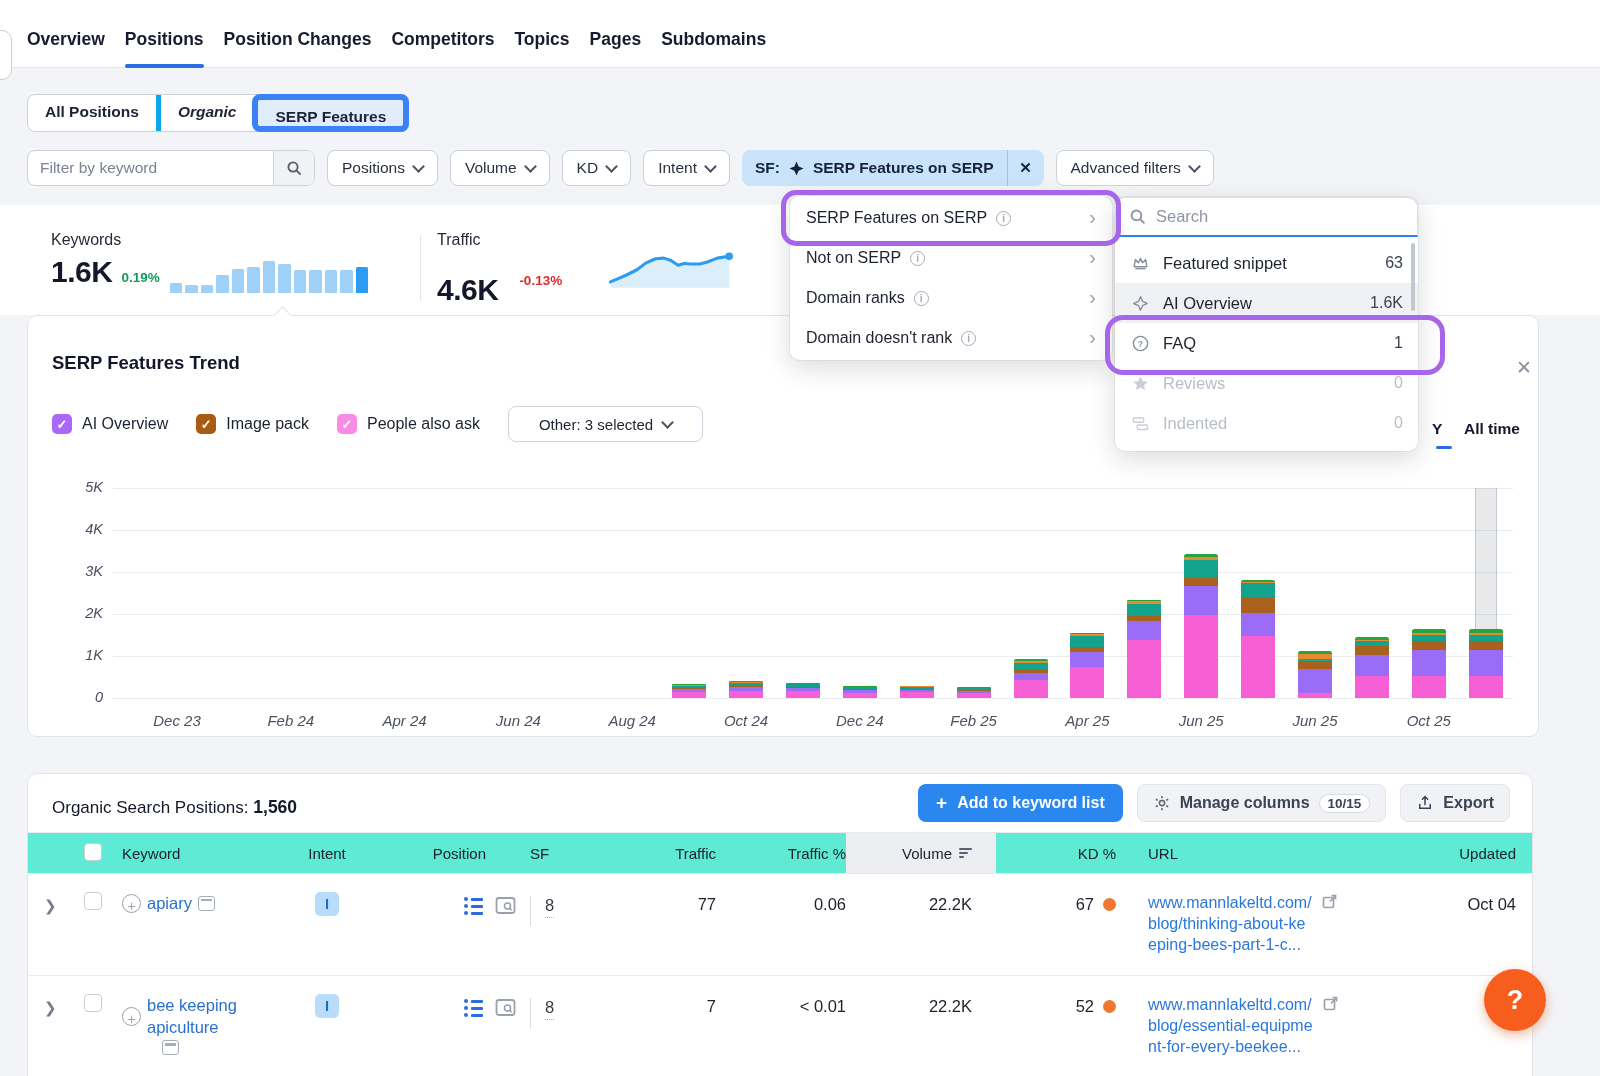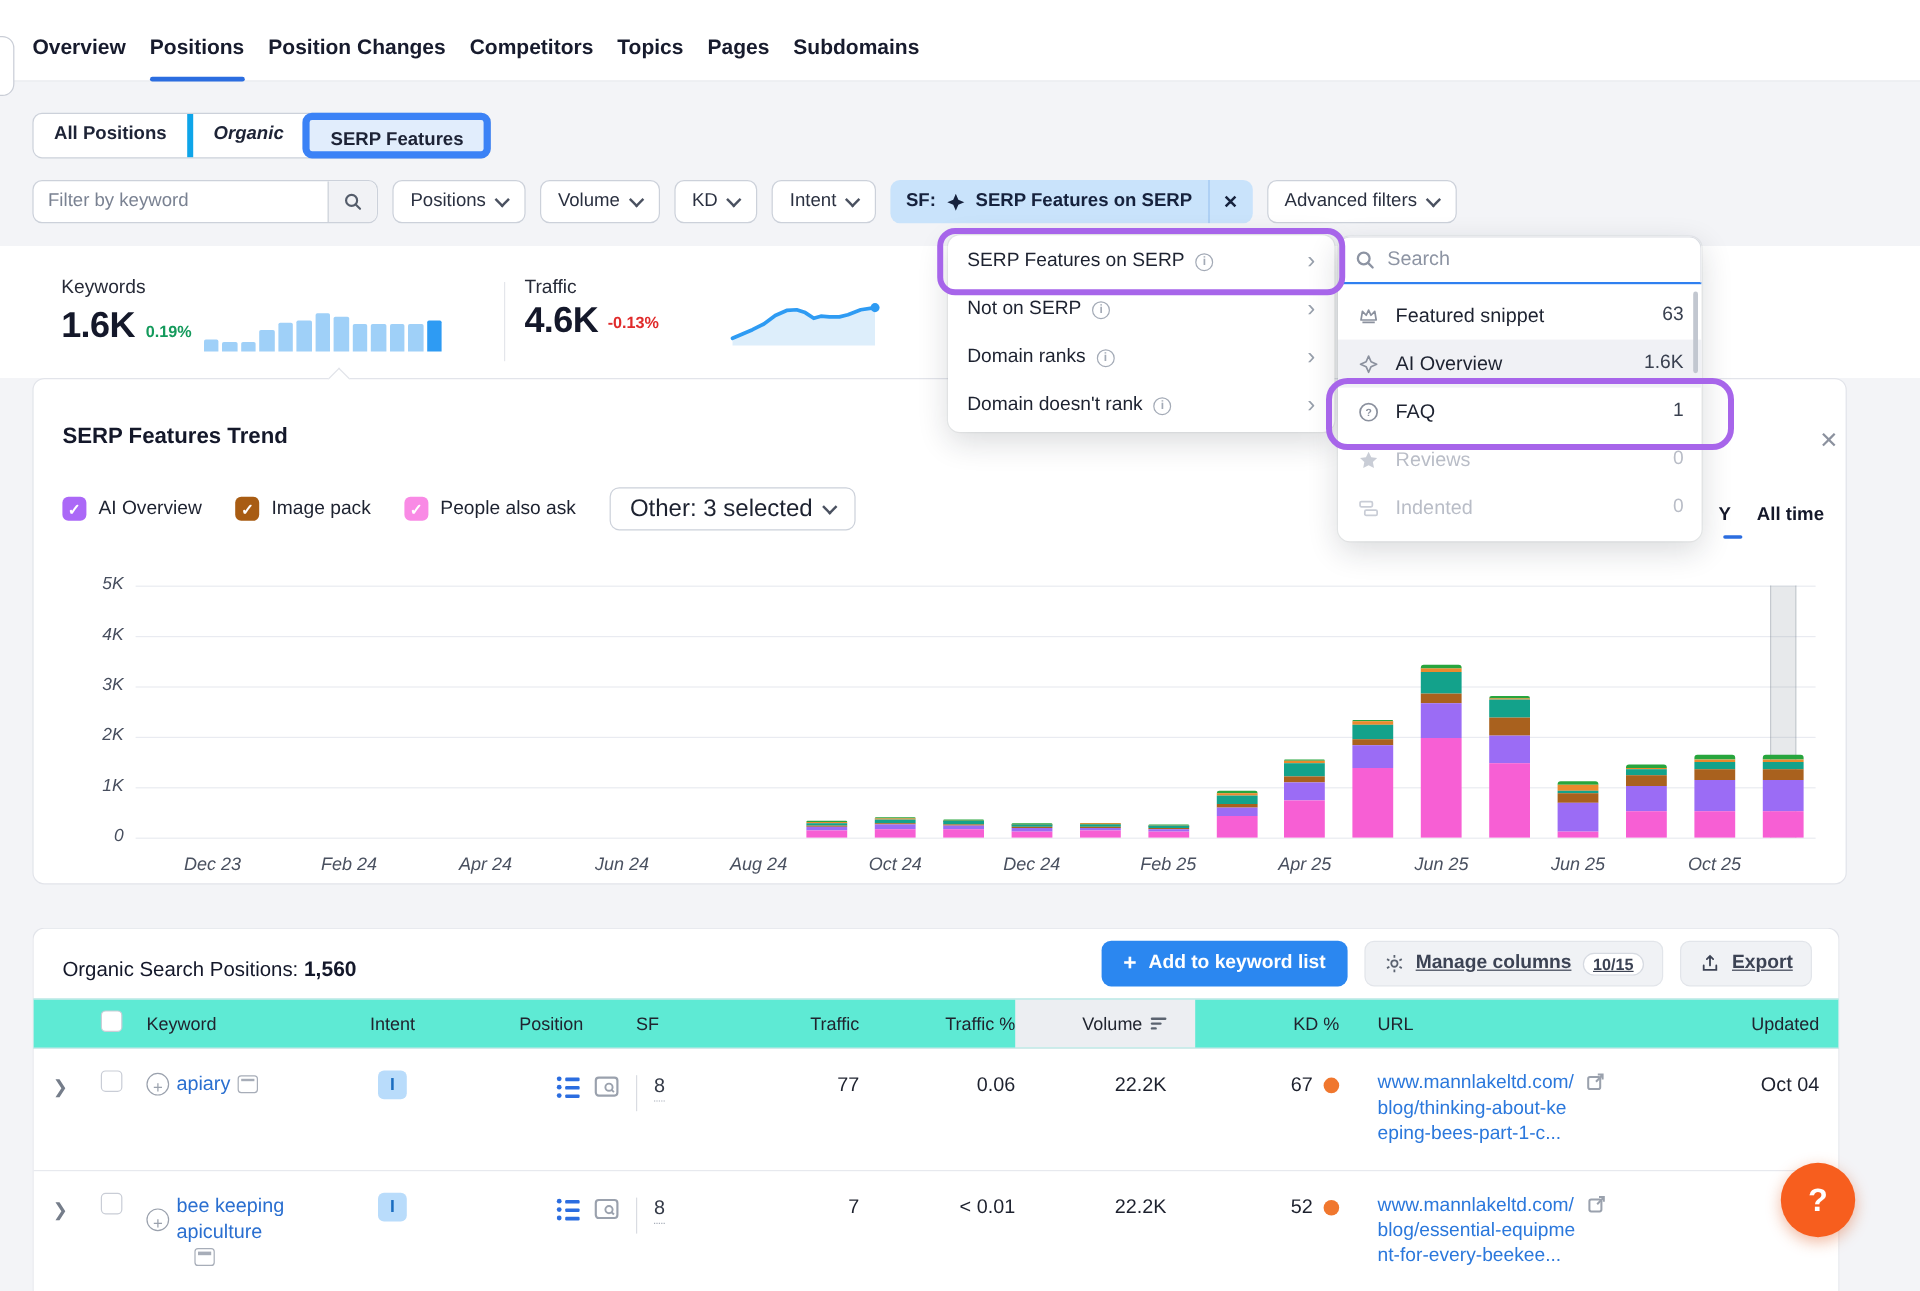--- a/index.html
+++ b/index.html
@@ -47,21 +47,21 @@
          border:1px solid #e2e4ea;border-radius:10px;box-sizing:border-box;z-index:2;}
   .notch{position:absolute;left:248px;top:-7px;width:12px;height:12px;background:#fff;
          border-left:1px solid #e2e4ea;border-top:1px solid #e2e4ea;transform:rotate(45deg);}
   .trend-title{position:absolute;left:24px;top:36px;font-size:18.5px;font-weight:800;color:#14182a;}
   .trend-close{position:absolute;left:1488px;top:42px;font-size:19px;color:#8b919e;cursor:pointer;line-height:1;}
   .legendrow{position:absolute;left:24px;top:90px;display:flex;align-items:center;gap:28px;}
   .lcheck{display:flex;align-items:center;gap:10px;cursor:pointer;}
   .cbox{width:20px;height:20px;border-radius:5px;display:grid;place-items:center;color:#fff;font-size:13px;font-weight:800;}
   .llabel{font-size:16px;color:#1d2230;}
   .otherpill{height:34px;border:1px solid #ccd1da;border-radius:8px;background:#fff;display:flex;align-items:center;
-             gap:10px;padding:0 16px;font-size:20px;color:#1d2230;cursor:pointer;}
+             gap:10px;padding:0 30px;font-size:15px;color:#1d2230;cursor:pointer;}
   .timetabs{position:absolute;top:104px;font-size:15.5px;font-weight:700;color:#14182a;}
   #tab-1y{left:1404px;}
   #tab-1y .u{position:absolute;left:4px;top:26px;width:16px;height:3px;background:#2b6de0;border-radius:2px;}
   #tab-alltime{left:1436px;cursor:pointer;}
   .plot{position:absolute;left:85px;top:172px;width:1400px;height:210px;font-style:italic;}
   .gline{position:absolute;left:0;width:100%;height:1px;background:#e9ebf1;}
   .ylab{position:absolute;left:-52px;width:42px;text-align:right;font-size:14.5px;color:#474e5e;}
   .xlab{position:absolute;top:224px;width:90px;text-align:center;font-size:15px;color:#4a5160;}
   .barstack{position:absolute;bottom:0;width:34px;display:flex;flex-direction:column-reverse;}
   .barstack div{width:100%;}
@@ -93,21 +93,21 @@
   #ring-aio{left:1105px;top:315px;width:330px;height:50px;border-radius:18px;}
   
   .tcard{position:absolute;left:27px;top:773px;width:1506px;height:320px;background:#fff;
          border:1px solid #e2e4ea;border-bottom:none;border-radius:10px 10px 0 0;box-sizing:border-box;z-index:2;}
   .tc-title{position:absolute;left:24px;top:23px;font-size:17px;color:#14182a;}
   .tc-title b{font-size:17.5px;font-weight:800;}
   .tc-actions{position:absolute;right:22px;top:10px;display:flex;gap:14px;align-items:center;}
   .btn-blue{height:38px;background:#2b87f0;color:#fff;border-radius:8px;display:flex;align-items:center;gap:10px;
             padding:0 18px;font-size:16px;font-weight:700;cursor:pointer;}
   .btn-grey{height:38px;background:#f0f2f5;border:1px solid #e2e5ea;color:#3c4354;border-radius:8px;display:flex;
-            align-items:center;gap:9px;padding:0 15px;font-size:16px;font-weight:600;cursor:pointer;box-sizing:border-box;text-decoration:underline;}
+            align-items:center;gap:9px;padding:0 15px;font-size:16px;font-weight:600;cursor:pointer;box-sizing:border-box;}
   .pill1015{background:#fff;border:1px solid #d6dae1;border-radius:11px;padding:1px 8px;font-size:13.5px;color:#3c4354;}
   .tgrid{display:grid;grid-template-columns:40px 38px 170px 70px 168px 56px 130px 130px 150px 120px 1fr 136px;
          padding:0 16px;align-items:center;box-sizing:border-box;}
   .thead{position:absolute;left:0;top:58px;width:100%;height:42px;background:#5eead4;
          border-top:1px solid #e7e9ee;border-bottom:1px solid #e7e9ee;font-size:15px;color:#20242f;}
   .thead .right{text-align:right;}
   .volhead{height:100%;background:#eceef2;display:flex;align-items:center;justify-content:flex-end;gap:7px;padding-right:24px;box-sizing:border-box;}
   .sorticon span{display:block;height:2px;background:#5b6370;margin:2px 0;border-radius:1px;}
   .trow{position:absolute;left:0;width:100%;border-bottom:1px solid #e7e9ee;align-items:start;padding-top:18px;font-size:16.5px;color:#1d212e;}
   .expander{color:#757d8a;font-size:15px;margin-top:5px;cursor:pointer;}
@@ -226,21 +226,21 @@
         <div style="height: 29px; background: rgb(159, 208, 248);"></div>
         <div style="height: 23px; background: rgb(159, 208, 248);"></div>
         <div style="height: 23px; background: rgb(159, 208, 248);"></div>
         <div style="height: 23px; background: rgb(159, 208, 248);"></div>
         <div style="height: 23px; background: rgb(159, 208, 248);"></div>
         <div style="height: 26px; background: rgb(46, 155, 243);"></div>
       </div>
     <div class="vdivider"></div>
     <div style="position:absolute;left:437px;top:26px;">
       <div class="stat-label">Traffic</div>
-      <div style="display:flex;align-items:center;gap:8px;margin-top:2px;">
+      <div style="display:flex;align-items:flex-start;gap:21px;margin-top:24px;">
         <span class="stat-big">4.6K</span>
         <span class="delta-down">-0.13%</span>
       </div>
     </div>
     <svg id="tr-spark" style="position:absolute;left:565px;top:46px;" width="212" height="38" viewBox="0 0 102 32">
         <polygon points="0,26 7,23 14,20 22,16 30,10 38,6.5 45,6 51,8 57,12 62,10.5 68,11 75,11 81,9.5 90,6 100,4.5 100,31 0,31" fill="#ddeefb"></polygon>
         <polyline points="0,26 7,23 14,20 22,16 30,10 38,6.5 45,6 51,8 57,12 62,10.5 68,11 75,11 81,9.5 90,6 100,4.5" fill="none" stroke="#2e9bf3" stroke-width="2.6" stroke-linejoin="round" stroke-linecap="round"></polyline>
         <circle cx="100" cy="4.5" r="3.2" fill="#2e9bf3"></circle>
       </svg>
   </div>

